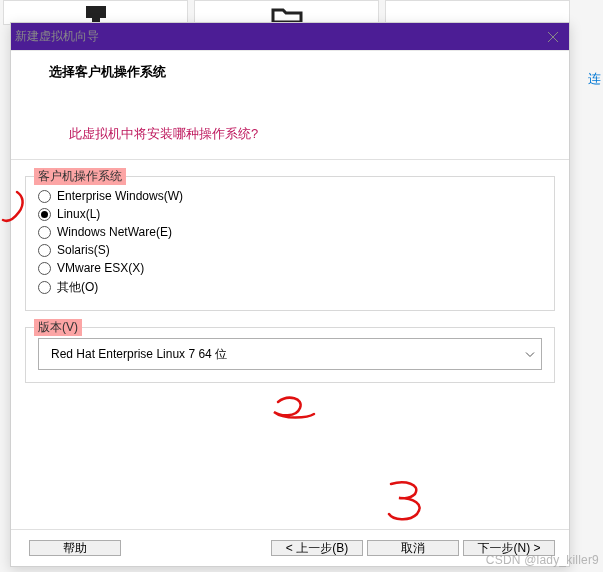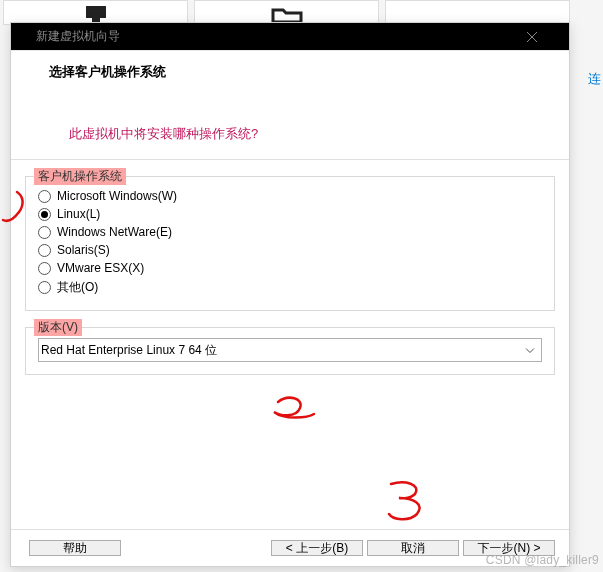--- a/index.html
+++ b/index.html
@@ -47,25 +47,25 @@
       width: 560px;
       height: 545px;
       background: #ffffff;
       border: 1px solid #d0d0d0;
       box-shadow: 0 3px 12px rgba(0,0,0,0.15);
       display: flex;
       flex-direction: column;
     }
     .titlebar {
       height: 28px;
-      background: #000000;
+      background: #4c1d95;
       border-bottom: 1px solid #e8e8e8;
       display: flex;
       align-items: center;
-      padding: 0 25px;
+      padding: 0 4px;
       color: #888;
       font-size: 12px;
     }
     .titlebar .title { flex: 1; }
     .titlebar .close {
       width: 24px;
       height: 20px;
       display: flex;
       align-items: center;
       justify-content: center;
@@ -136,26 +136,26 @@
     }
     .radio-label {
       font-size: 12px;
       color: #000;
     }
     .version-group {
       margin-top: 4px;
     }
     .select {
       width: 100%;
-      height: 24px;
+      height: 32px;
       border: 1px solid #b0b0b0;
       background: #fff;
       display: flex;
       align-items: center;
-      padding: 0 2px;
+      padding: 0 12px;
       font-size: 12px;
       color: #000;
       cursor: pointer;
       position: relative;
     }
     .select .chevron {
       position: absolute;
       right: 6px;
       top: 50%;
       transform: translateY(-50%);
@@ -243,21 +243,21 @@
     <div class="header-title">选择客户机操作系统</div>
     <div class="header-sub">此虚拟机中将安装哪种操作系统?</div>
   </div>
 
   <div class="body">
     <div class="fieldset">
       <span class="fieldset-legend">客户机操作系统</span>
 
       <div class="radio-row">
         <span class="radio"></span>
-        <span class="radio-label">Microsoft Windows(W)</span>
+        <span class="radio-label">Enterprise Windows(W)</span>
       </div>
       <div class="radio-row">
         <span class="radio selected"></span>
         <span class="radio-label">Linux(L)</span>
       </div>
       <div class="radio-row">
         <span class="radio"></span>
         <span class="radio-label">Windows NetWare(E)</span>
       </div>
       <div class="radio-row">

